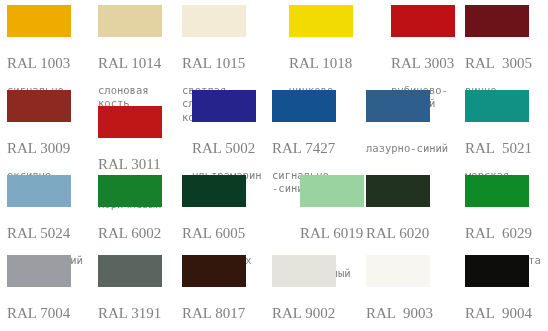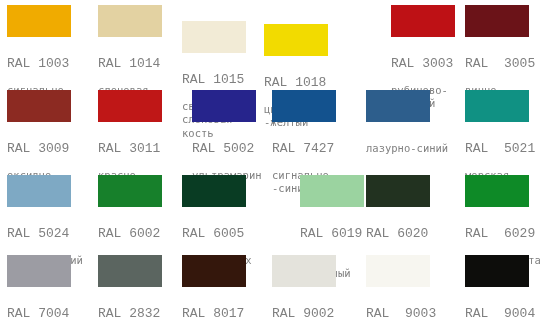--- a/index.html
+++ b/index.html
@@ -46,22 +46,22 @@
     font-family: "DejaVu Sans Mono", "Liberation Mono", monospace;
     font-size: 10.5px;
     line-height: 13.5px;
     letter-spacing: 0px;
     white-space: pre-line;
     word-spacing: 0px;
   }
   .ral-code {
     display: block;
     color: #808080;
-    font-family: Liberation Mono, monospace;
-    font-size: 13px;
+    font-family: Liberation Serif, serif;
+    font-size: 15px;
     line-height: 13.5px;
     white-space: pre;
   }
   .ral-name {
     display: block;
     color: #808080;
     font-family: "DejaVu Sans Mono", "Liberation Mono", monospace;
     font-size: 10.5px;
     line-height: 13.5px;
     white-space: pre-line;
@@ -82,30 +82,30 @@
       </div>
     </div>
     <div class="ral-cell" style="left:98px;">
       <div class="ral-swatch" style="background-color: rgb(227, 210, 162);"></div>
       <div class="ral-label">
         <span class="ral-code">RAL 1014</span>
         <span class="ral-name">слоновая
 кость</span>
       </div>
     </div>
-    <div class="ral-cell" style="left:182px;margin-top:16px;">
+    <div class="ral-cell" style="left:182px;">
       <div class="ral-swatch" style="background-color: rgb(242, 235, 214);"></div>
       <div class="ral-label">
         <span class="ral-code">RAL 1015</span>
         <span class="ral-name">светлая
 слоновая
 кость</span>
       </div>
     </div>
-    <div class="ral-cell" style="left:264px;margin-top:19px;">
+    <div class="ral-cell" style="left:289px;">
       <div class="ral-swatch" style="background-color: rgb(242, 219, 0);"></div>
       <div class="ral-label">
         <span class="ral-code">RAL 1018</span>
         <span class="ral-name">цинково
 -желтый</span>
       </div>
     </div>
     <div class="ral-cell" style="left:366px;margin-left:25px;">
       <div class="ral-swatch" style="background-color: rgb(190, 17, 21);"></div>
       <div class="ral-label">
@@ -126,21 +126,21 @@
 
   <div class="ral-row" style="top:90px;">
     <div class="ral-cell" style="left:7px;">
       <div class="ral-swatch" style="background-color: rgb(140, 42, 34);"></div>
       <div class="ral-label">
         <span class="ral-code">RAL 3009</span>
         <span class="ral-name">оксидно-
 красный</span>
       </div>
     </div>
-    <div class="ral-cell" style="left:98px;">
+    <div class="ral-cell" style="left:98px;margin-top:16px;">
       <div class="ral-swatch" style="background-color: rgb(191, 23, 23);"></div>
       <div class="ral-label">
         <span class="ral-code">RAL 3011</span>
         <span class="ral-name">красно-
 коричневый</span>
       </div>
     </div>
     <div class="ral-cell" style="left:192px;">
       <div class="ral-swatch" style="background-color: rgb(38, 36, 140);"></div>
       <div class="ral-label">
@@ -224,21 +224,21 @@
     <div class="ral-cell" style="left:7px;">
       <div class="ral-swatch" style="background-color: rgb(156, 156, 163);"></div>
       <div class="ral-label">
         <span class="ral-code">RAL 7004</span>
         
       </div>
     </div>
     <div class="ral-cell" style="left:98px;">
       <div class="ral-swatch" style="background-color: rgb(91, 101, 96);"></div>
       <div class="ral-label">
-        <span class="ral-code">RAL 2832</span>
+        <span class="ral-code">RAL 3191</span>
         
       </div>
     </div>
     <div class="ral-cell" style="left:182px;">
       <div class="ral-swatch" style="background-color: rgb(52, 23, 12);"></div>
       <div class="ral-label">
         <span class="ral-code">RAL 8017</span>
         
       </div>
     </div>

